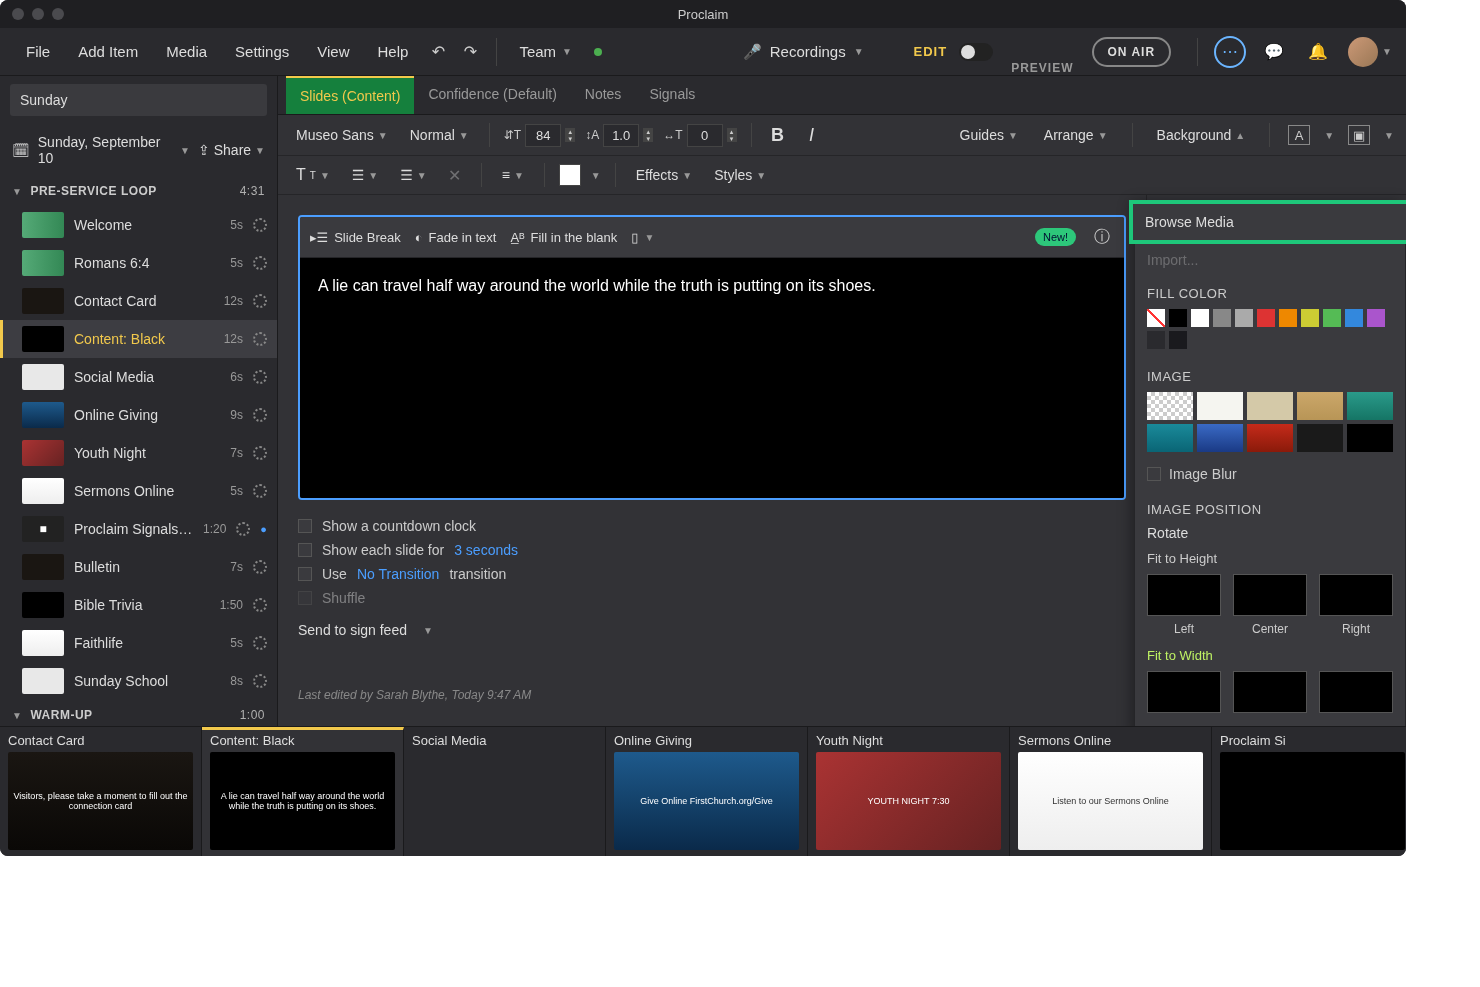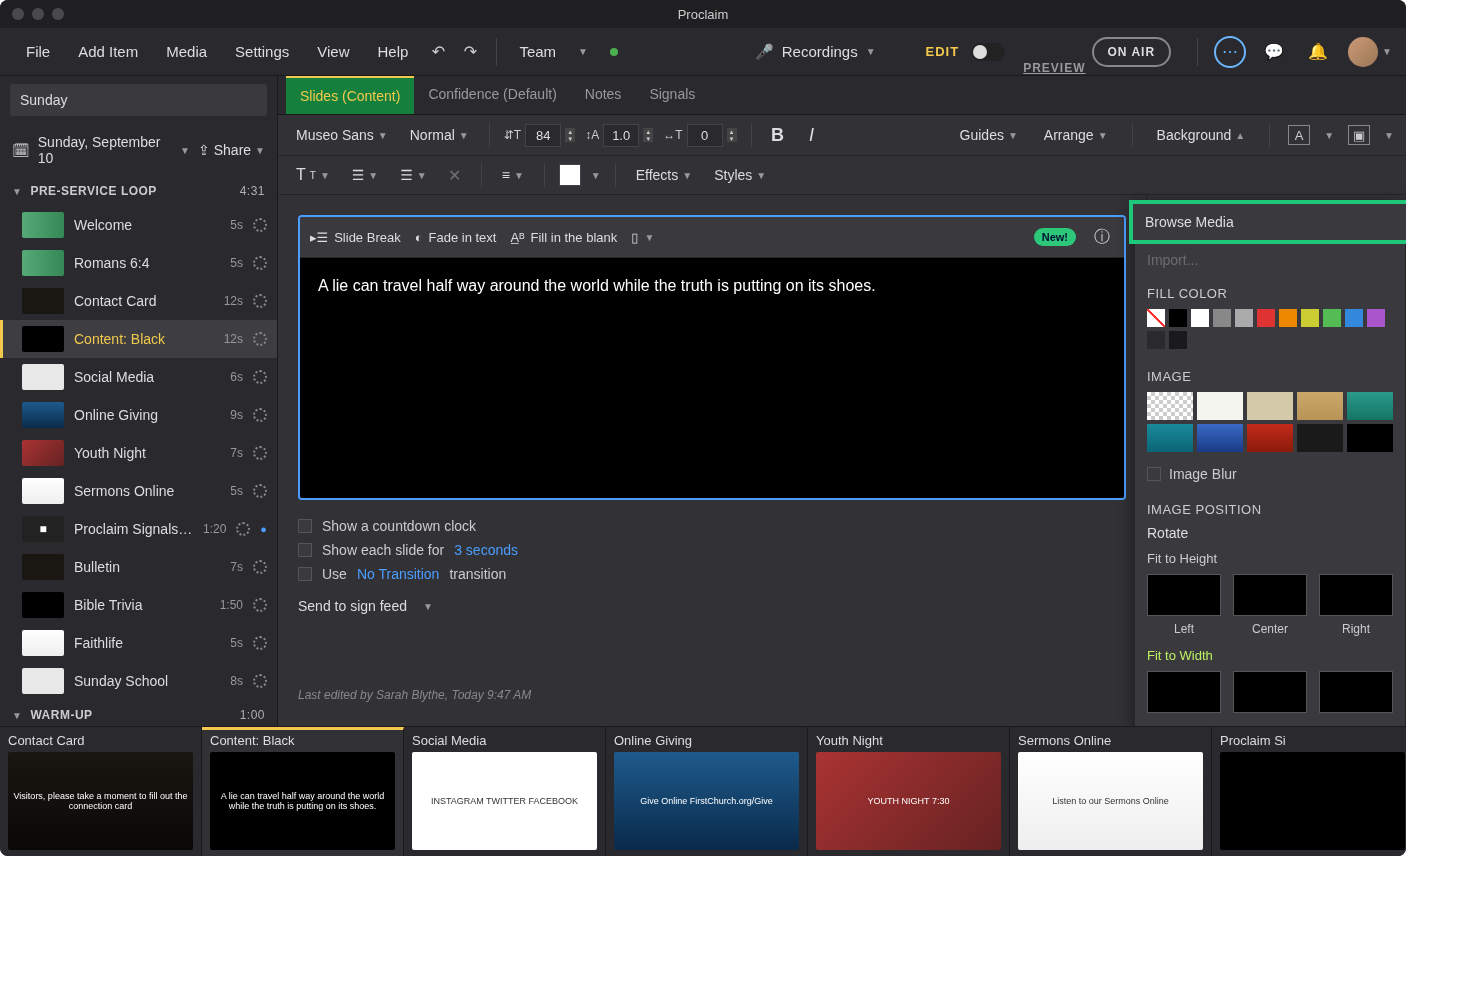--- a/index.html
+++ b/index.html
@@ -6,28 +6,28 @@
 body { background: #fff; overflow: hidden; }
 .window { width: 1406px; height: 856px; background: #2a2a2e; border-radius: 8px; overflow: hidden; display: flex; flex-direction: column; position: relative; }
 .titlebar { height: 28px; background: #1f1f22; display: flex; align-items: center; justify-content: center; position: relative; }
 .traffic-lights { position: absolute; left: 12px; display: flex; gap: 8px; }
 .traffic-light { width: 12px; height: 12px; border-radius: 50%; background: #4a4a4e; }
 .title { color: #ccc; font-size: 13px; font-weight: 500; }
 .menubar { height: 48px; background: #2a2a2e; display: flex; align-items: center; padding: 0 14px; gap: 4px; border-bottom: 1px solid #1a1a1c; }
 .menu-item { color: #ddd; font-size: 15px; padding: 6px 12px; cursor: pointer; }
 .menu-icon { width: 28px; height: 28px; display: flex; align-items: center; justify-content: center; color: #ccc; cursor: pointer; }
 .menu-sep { width: 1px; height: 28px; background: #444; margin: 0 8px; }
-.team-btn { color: #ddd; font-size: 15px; padding: 6px 10px; display: flex; align-items: center; gap: 22px; }
+.team-btn { color: #ddd; font-size: 15px; padding: 6px 10px; display: flex; align-items: center; gap: 6px; }
 .green-dot { width: 8px; height: 8px; border-radius: 50%; background: #4caf50; margin-left: 8px; }
 .spacer { flex: 1; }
 .rec-btn { color: #ddd; font-size: 15px; padding: 6px 12px; display: flex; align-items: center; gap: 8px; }
 .edit-label { color: #f2c94c; font-size: 13px; font-weight: 600; letter-spacing: 1px; margin-right: 8px; }
 .toggle { width: 34px; height: 18px; background: #222; border-radius: 9px; position: relative; margin-right: 14px; }
 .toggle-knob { width: 14px; height: 14px; background: #ddd; border-radius: 50%; position: absolute; top: 2px; left: 2px; }
-.preview-label { color: #ddd; font-size: 13px; font-weight: 600; letter-spacing: 1px; margin-right: 2px; text-decoration: underline; }
+.preview-label { color: #ddd; font-size: 13px; font-weight: 600; letter-spacing: 1px; margin-right: 14px; }
 .onair-btn { border: 2px solid #888; color: #ddd; font-size: 12px; font-weight: 700; letter-spacing: 1px; padding: 6px 14px; border-radius: 16px; margin-right: 14px; }
 .util-icon { width: 32px; height: 32px; border-radius: 50%; display: flex; align-items: center; justify-content: center; color: #6bb5ff; cursor: pointer; margin: 0 4px; }
 .util-icon.outlined { border: 2px solid #6bb5ff; }
 .avatar { width: 30px; height: 30px; border-radius: 50%; background: linear-gradient(135deg,#c97,#975); margin-left: 6px; }
 
 .body { display: flex; flex: 1; overflow: hidden; }
 .sidebar { width: 278px; background: #2a2a2e; display: flex; flex-direction: column; border-right: 1px solid #1a1a1c; }
 .sidebar-search { padding: 8px 10px; }
 .sidebar-search input { width: 100%; background: #3a3a3e; border: none; color: #ddd; font-size: 14px; padding: 8px 10px; border-radius: 3px; }
 .sidebar-date { padding: 10px 12px; display: flex; align-items: center; gap: 8px; color: #ddd; font-size: 14px; justify-content: space-between; }
@@ -67,21 +67,21 @@
 .tb-italic { font-style: italic; font-size: 18px; color: #ddd; }
 .tb-divider { width: 1px; height: 24px; background: #444; margin: 0 4px; }
 .toolbar2 { display: flex; align-items: center; gap: 10px; padding: 6px 12px; background: #323236; border-bottom: 1px solid #252528; }
 .color-swatch { width: 22px; height: 22px; background: #fff; border: 1px solid #444; }
 
 .editor-area { display: flex; flex: 1; overflow: hidden; }
 .editor-left { flex: 1; padding: 20px; display: flex; flex-direction: column; }
 .slide-editor { border: 2px solid #4b9eff; border-radius: 4px; overflow: hidden; }
 .editor-toolbar { background: #3a3a3e; padding: 8px 10px; display: flex; align-items: center; gap: 14px; border-bottom: 1px solid #252528; }
 .et-btn { display: flex; align-items: center; gap: 6px; color: #ddd; font-size: 13px; cursor: pointer; }
-.new-badge { background: #2dc77a; color: #013; font-size: 11px; font-weight: 700; padding: 3px 8px; border-radius: 10px; }
+.new-badge { background: #2dc77a; color: #013; font-size: 11px; font-weight: 400; padding: 3px 8px; border-radius: 10px; }
 .editor-canvas { background: #000; min-height: 240px; padding: 16px 18px; color: #fff; font-size: 16px; line-height: 1.5; }
 .editor-opts { margin-top: 18px; display: flex; flex-direction: column; gap: 8px; }
 .opt-row { display: flex; align-items: center; gap: 10px; color: #ccc; font-size: 14px; }
 .checkbox { width: 14px; height: 14px; background: #3a3a3e; border: 1px solid #555; }
 .link { color: #4b9eff; }
 .send-feed { margin-top: 16px; color: #ddd; font-size: 14px; display: flex; align-items: center; gap: 16px; }
 .last-edited { margin-top: auto; padding: 8px 0 4px; color: #888; font-size: 12px; font-style: italic; }
 
 .preview-pane { width: 260px; padding: 20px 12px 8px; border-left: 1px solid #252528; display: flex; flex-direction: column; }
 .preview-slide { background: #000; width: 100%; aspect-ratio: 16/9; position: relative; display: flex; align-items: center; padding: 0 18px; }
@@ -390,20 +390,24 @@
                 <div class="checkbox"></div>
                 <span>Show each slide for</span> 
                 <span class="link">3 seconds</span>
               </div>
             <div class="opt-row">
                 <div class="checkbox"></div>
                 <span>Use</span> 
                 <span class="link">No Transition</span> 
                 <span>transition</span>
               </div>
+            <div class="opt-row" style="opacity:.5">
+                <div class="checkbox"></div>
+                <span>Shuffle</span>
+              </div>
           </div>
           <div class="send-feed">
               <span>Send to sign feed</span> 
               <span class="caret">▼</span>
             </div>
           <div class="last-edited">Last edited by Sarah Blythe, Today 9:47 AM</div>
         </div>
 
         <div class="preview-pane">
           <div class="preview-slide">
@@ -500,21 +504,20 @@
       <div class="film-item">
         <div class="film-title">Contact Card</div>
         <div class="film-thumb" style="background:linear-gradient(#1a1612,#0a0806);color:#fff">Visitors, please take a moment to fill out the connection card</div>
       </div>
       <div class="film-item active">
         <div class="film-title">Content: Black</div>
         <div class="film-thumb" style="background:#000;color:#fff">A lie can travel half way around the world while the truth is putting on its shoes.</div>
       </div>
       <div class="film-item">
         <div class="film-title">Social Media</div>
-        <div class="film-thumb" style="background:#fff;color:#333">INSTAGRAM TWITTER FACEBOOK</div>
       </div>
       <div class="film-item">
         <div class="film-title">Online Giving</div>
         <div class="film-thumb" style="background:linear-gradient(#1e5a8c,#0a2a4a);color:#fff">Give Online FirstChurch.org/Give</div>
       </div>
       <div class="film-item">
         <div class="film-title">Youth Night</div>
         <div class="film-thumb" style="background:linear-gradient(135deg,#a33,#622);color:#fff">YOUTH NIGHT 7:30</div>
       </div>
       <div class="film-item">

